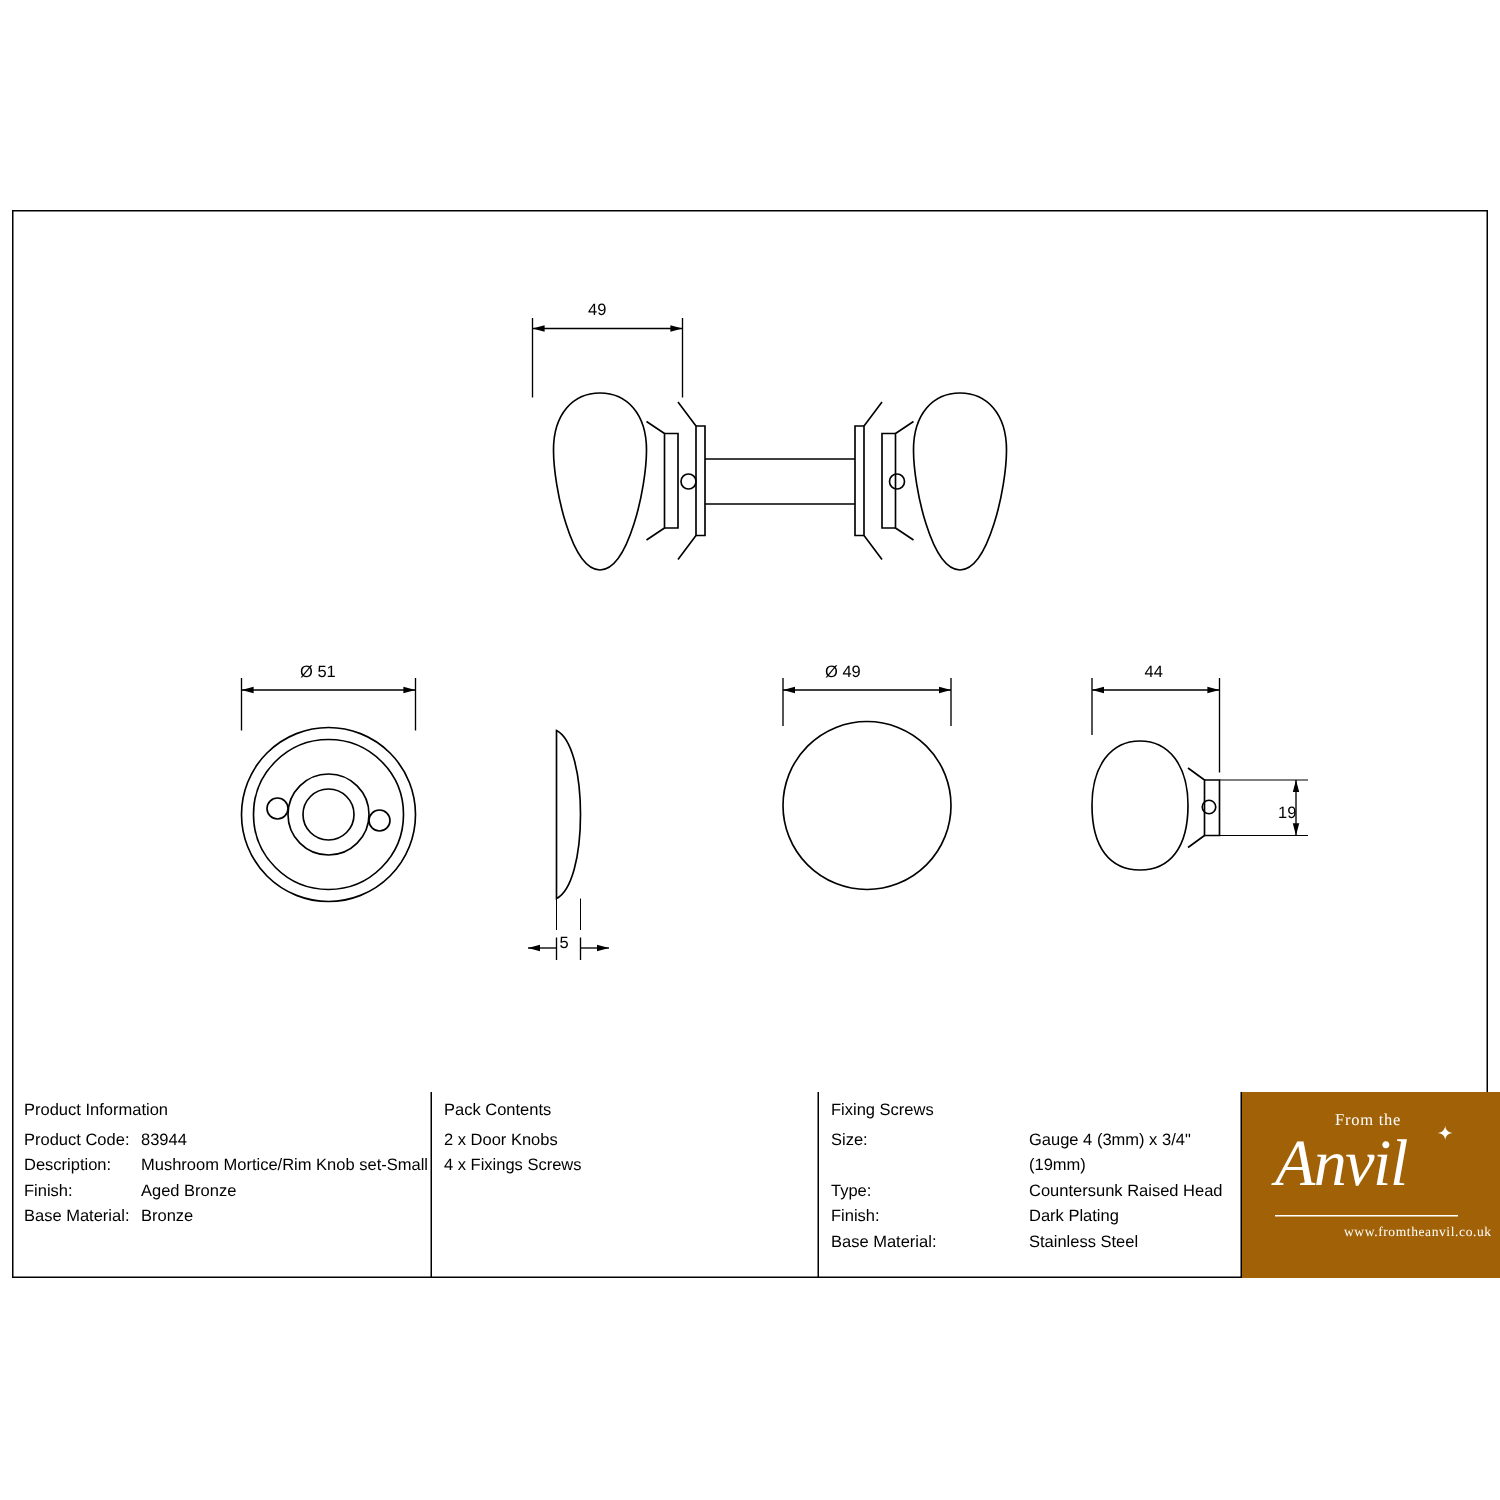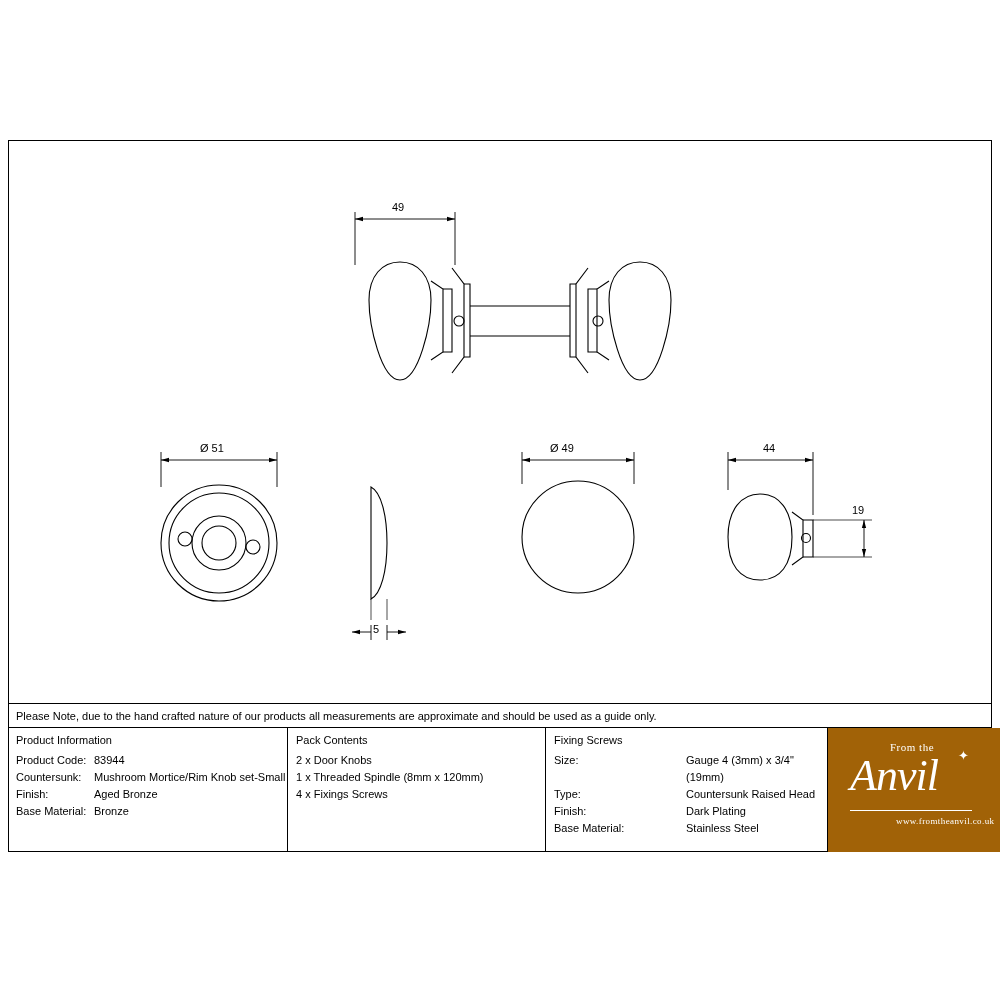--- a/index.html
+++ b/index.html
@@ -240,50 +240,48 @@
       <path d="M 813,557 L 872,557" stroke-width="0.7"></path>
       <path d="M 864,520 L 864,557" marker-start="url(#arrR)" marker-end="url(#arrL)" stroke-width="0.9"></path>
     </g>
   </svg>
 
   <div class="dim-label" style="left:392px; top:201px;">49</div>
   <div class="dim-label" style="left:200px; top:442px;">Ø 51</div>
   <div class="dim-label" style="left:373px; top:623px;">5</div>
   <div class="dim-label" style="left:550px; top:442px;">Ø 49</div>
   <div class="dim-label" style="left:763px; top:442px;">44</div>
-  <div class="dim-label" style="left:852px; top:504px;">19</div>
-
-  <div class="note-bar">Please Note, due to the hand crafted nature of our products all measurements are approximate and should be used as a guide only.</div>
+  <div class="dim-label" style="left:852px; top:536px;">19</div>
+
 
   <div class="info-row">
 
     <div class="info-col col-a">
       <div class="col-head">Product Information</div>
       <div class="kv">
         <span class="k">Product Code:</span>
         <span class="v">83944</span>
       </div>
       <div class="kv">
-        <span class="k">Countersunk:</span>
+        <span class="k">Description:</span>
         <span class="v">Mushroom Mortice/Rim Knob set-Small</span>
       </div>
       <div class="kv">
         <span class="k">Finish:</span>
         <span class="v">Aged Bronze</span>
       </div>
       <div class="kv">
         <span class="k">Base Material:</span>
         <span class="v">Bronze</span>
       </div>
     </div>
 
     <div class="info-col col-b">
       <div class="col-head">Pack Contents</div>
       <div class="pack-line">2 x Door Knobs</div>
-      <div class="pack-line">1 x Threaded Spindle (8mm x 120mm)</div>
       <div class="pack-line">4 x Fixings Screws</div>
     </div>
 
     <div class="info-col col-c">
       <div class="col-head">Fixing Screws</div>
       <div class="kv2">
         <span class="k">Size:</span>
         <span class="v">Gauge 4 (3mm) x 3/4" (19mm)</span>
       </div>
       <div class="kv2">

